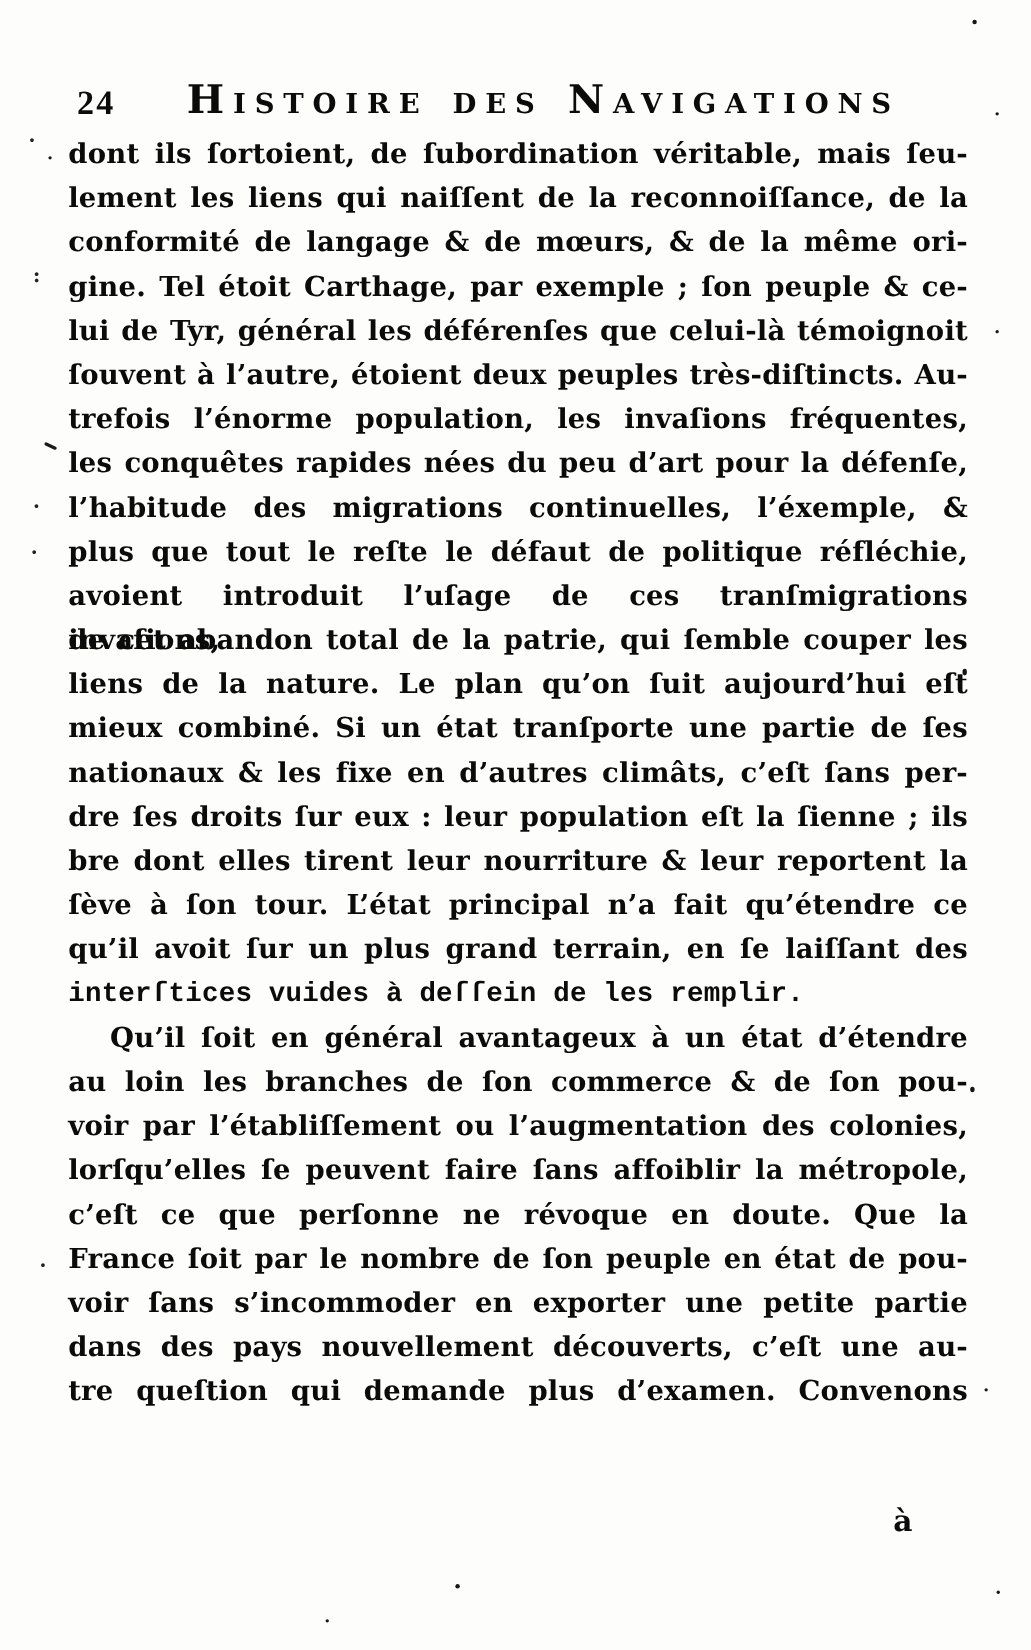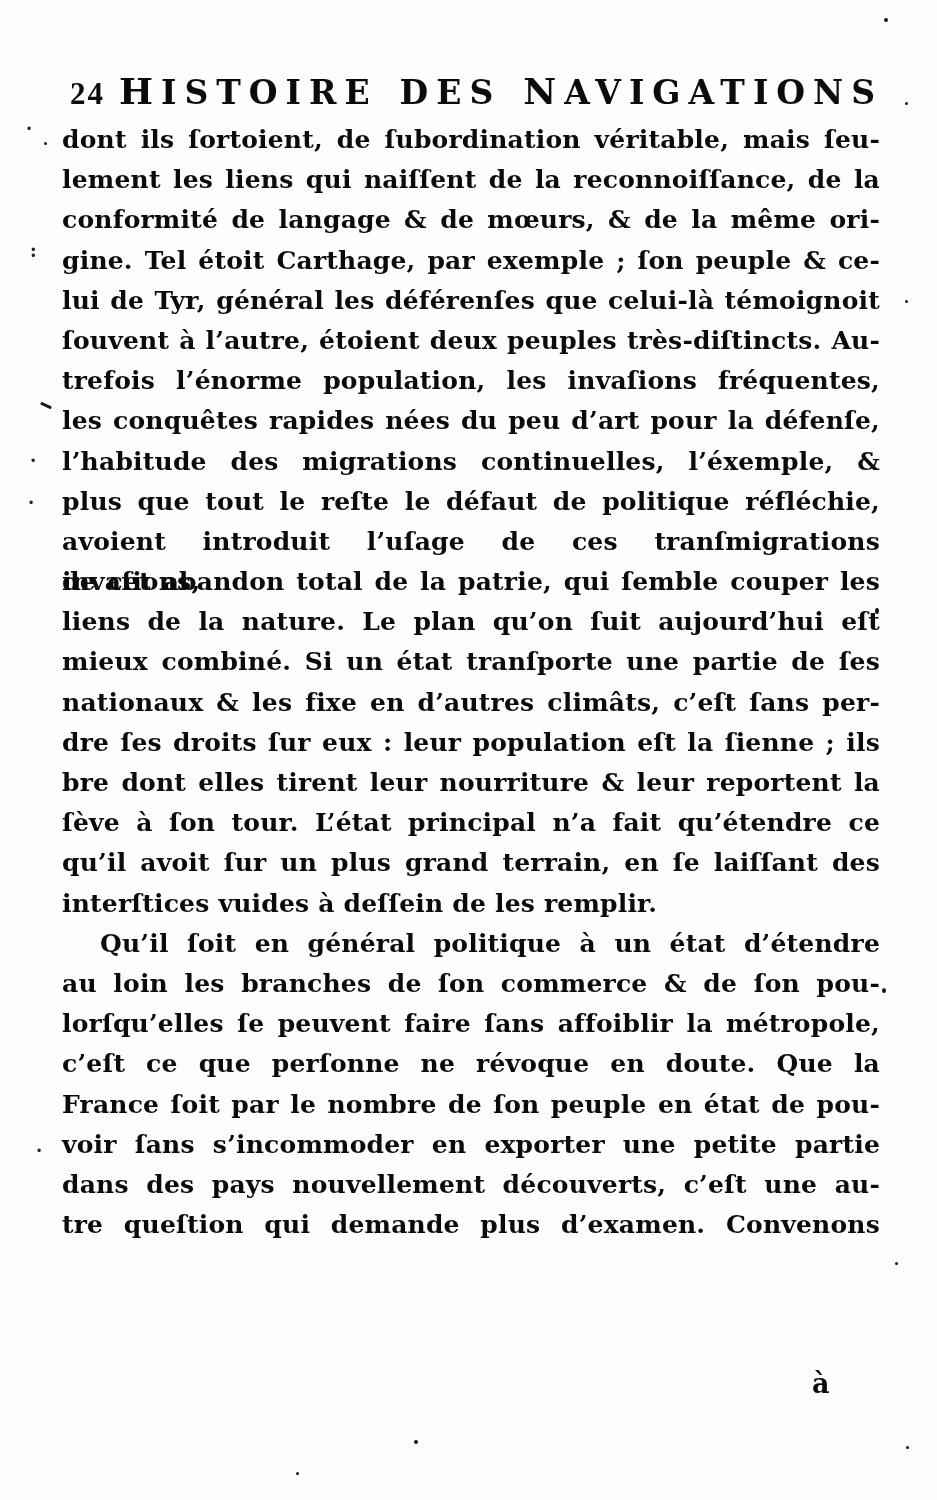--- a/index.html
+++ b/index.html
@@ -36,21 +36,21 @@
     text-align: center;
     padding-left: 46px;
     white-space: nowrap;
   }
   .running-title .word { display: inline-block; margin: 0 11px; }
   .running-title .cap {
     font-size: 36px;
     letter-spacing: 8px;
   }
   .running-title .sc {
-    font-size: 33px;
+    font-size: 25px;
     letter-spacing: 8px;
     text-transform: uppercase;
   }
 
   
   .page-body {
     position: absolute;
     top: 120px; left: 62px;
     width: 818px;
   }
@@ -59,20 +59,21 @@
     line-height: 40.2px;
     height: 40.2px;
     white-space: normal;
     text-align: justify;
     text-align-last: justify;
     letter-spacing: 0.2px;
   }
   .text-line.end {
     text-align: right;
     text-align-last: left;
+    font-family: Liberation Mono, monospace;
   }
   .text-line.indent {
     text-indent: 38px;
   }
 
   
   .catchword {
     position: absolute;
     left: 812px; top: 1368px;
     font-size: 27px;
@@ -122,22 +123,23 @@
       <div class="text-line">avoient introduit l’uſage de ces tranſmigrations invaſions,</div>
       <div class="text-line">de cet abandon total de la patrie, qui ſemble couper les</div>
       <div class="text-line">liens de la nature. Le plan qu’on ſuit aujourd’hui eſt</div>
       <div class="text-line">mieux combiné. Si un état tranſporte une partie de ſes</div>
       <div class="text-line">nationaux &amp; les fixe en d’autres climâts, c’eſt ſans per-</div>
       <div class="text-line">dre ſes droits ſur eux : leur population eſt la ſienne ; ils</div>
       <div class="text-line">bre dont elles tirent leur nourriture &amp; leur reportent la</div>
       <div class="text-line">ſève à ſon tour. L’état principal n’a fait qu’étendre ce</div>
       <div class="text-line">qu’il avoit ſur un plus grand terrain, en ſe laiſſant des</div>
       <div class="text-line end">interſtices vuides à deſſein de les remplir.</div>
-      <div class="text-line indent">Qu’il ſoit en général politique à un état d’étendre</div>
+      <div class="text-line indent">Qu’il ſoit en général avantageux à un état d’étendre</div>
       <div class="text-line">au loin les branches de ſon commerce &amp; de ſon pou-</div>
+      <div class="text-line">voir par l’établiſſement ou l’augmentation des colonies,</div>
       <div class="text-line">lorſqu’elles ſe peuvent faire ſans affoiblir la métropole,</div>
       <div class="text-line">c’eſt ce que perſonne ne révoque en doute. Que la</div>
       <div class="text-line">France ſoit par le nombre de ſon peuple en état de pou-</div>
       <div class="text-line">voir ſans s’incommoder en exporter une petite partie</div>
       <div class="text-line">dans des pays nouvellement découverts, c’eſt une au-</div>
       <div class="text-line">tre queſtion qui demande plus d’examen. Convenons</div>
     </main>
 
   <span class="catchword">à</span>
 

